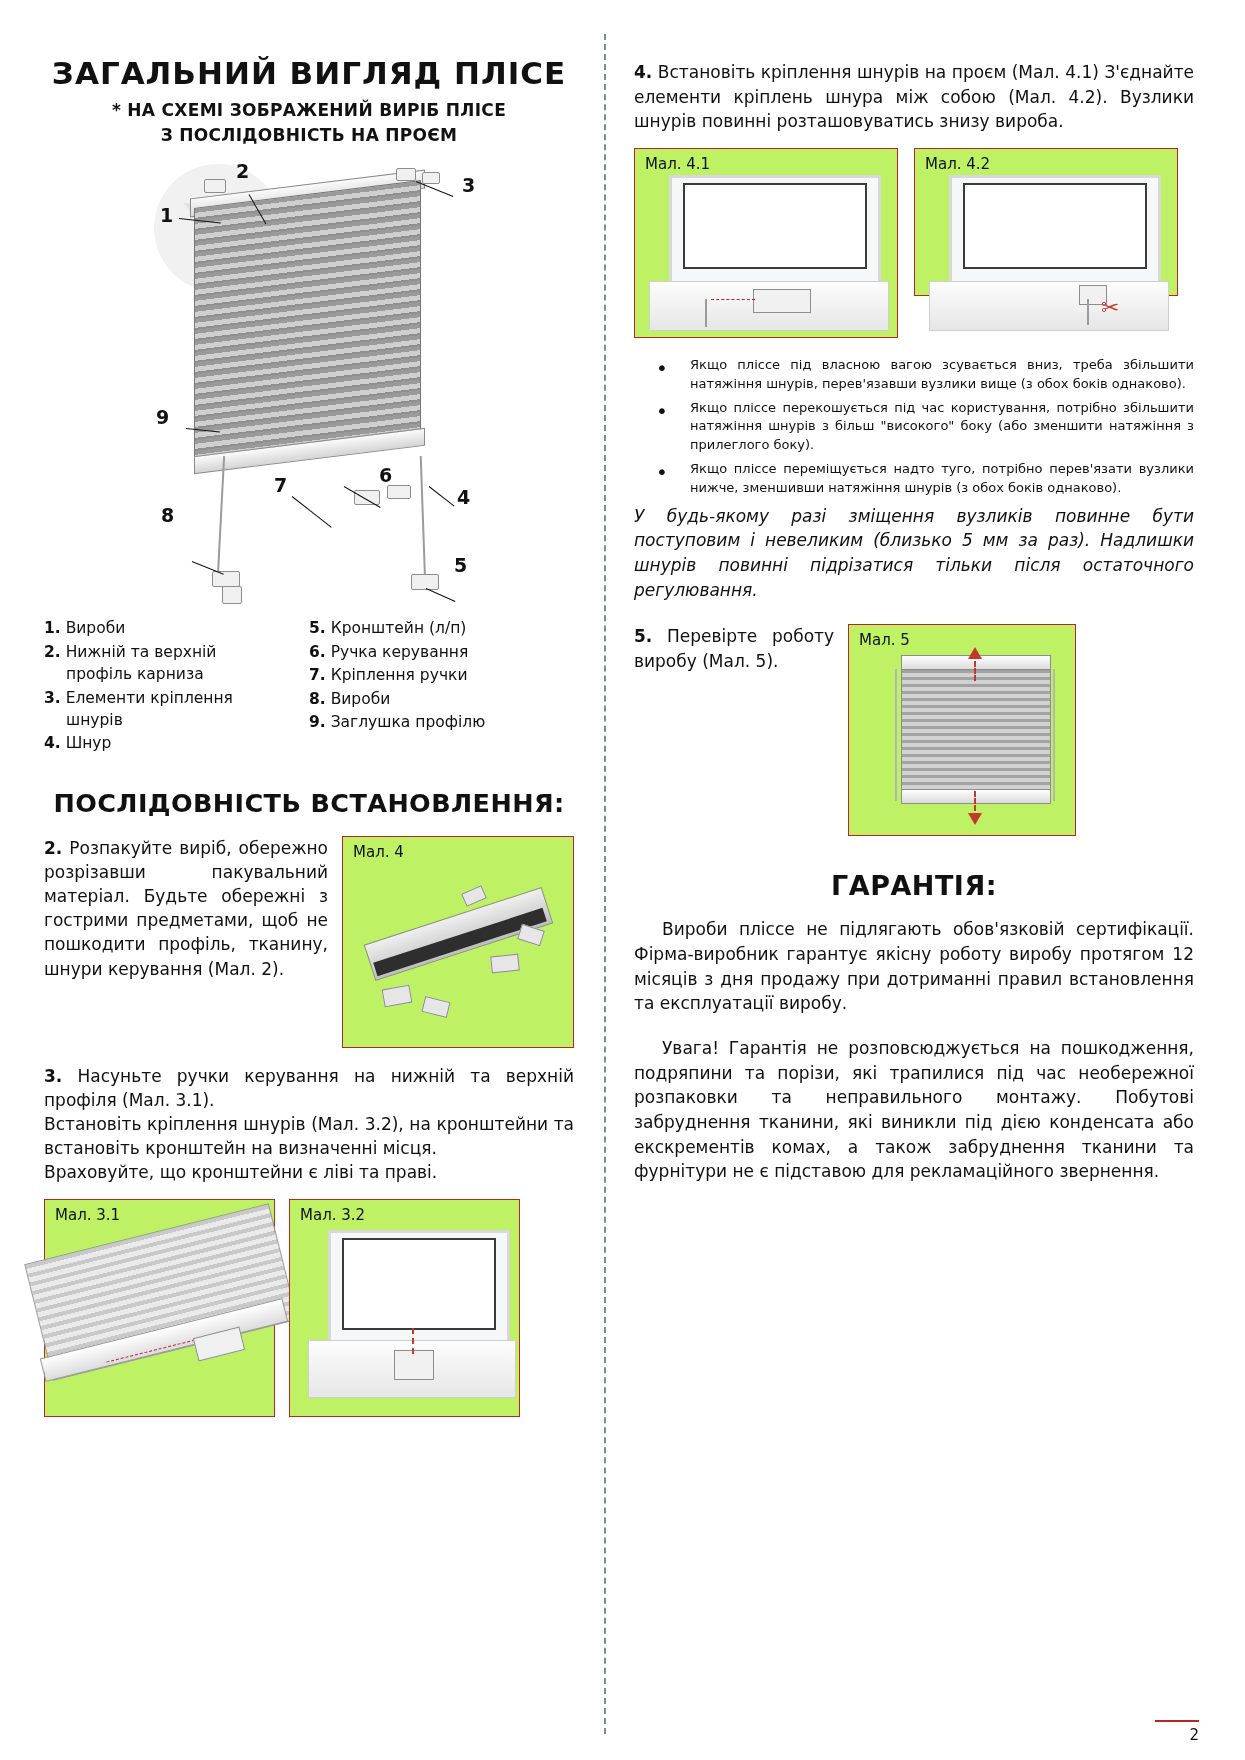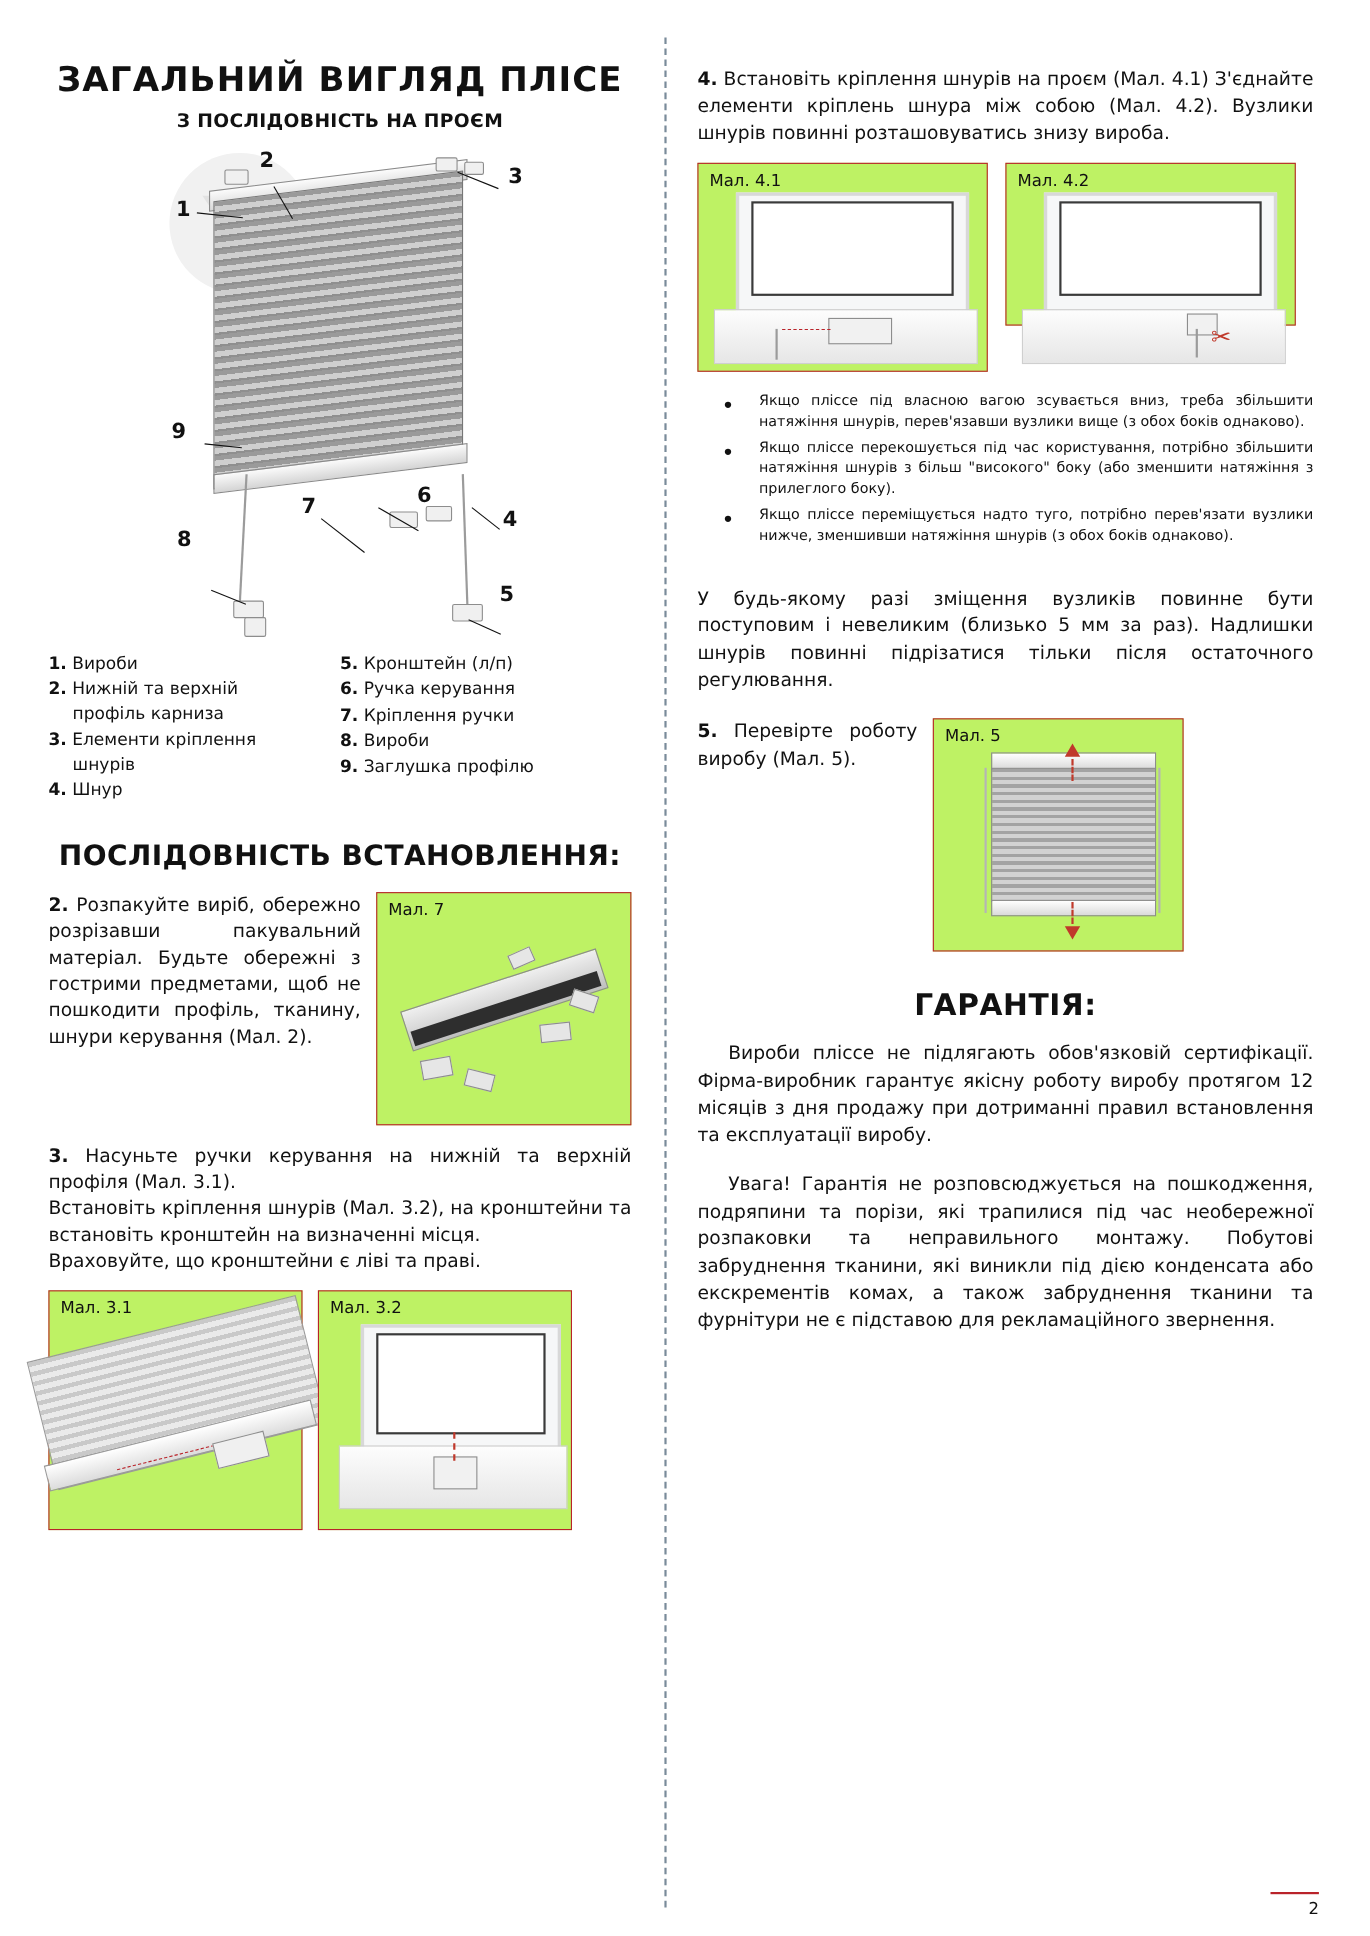--- a/index.html
+++ b/index.html
@@ -280,20 +280,21 @@
   }
 </style>
 </head>
 <body>
 
 <div class="page">
 
   <div class="col-left">
 
     <h1 class="title">ЗАГАЛЬНИЙ ВИГЛЯД ПЛІСЕ</h1>
+    <div class="subtitle">* НА СХЕМІ ЗОБРАЖЕНИЙ ВИРІБ ПЛІСЕ</div>
     <div class="subtitle">З ПОСЛІДОВНІСТЬ НА ПРОЄМ</div>
 
     <div class="diagram-wrap">
       <div class="watermark">
           <div class="wm-tri"></div>
         </div>
 
       <div class="rail rail-top"></div>
       <div class="blind"></div>
       <div class="rail rail-bottom"></div>
@@ -381,21 +382,21 @@
     </div>
 
     <h2 class="section">ПОСЛІДОВНІСТЬ ВСТАНОВЛЕННЯ:</h2>
 
     <div class="step-row">
       <div class="step-text">
         <b>2.</b>
         <span>Розпакуйте виріб, обережно розрізавши пакувальний матеріал. Будьте обережні з гострими предметами, щоб не пошкодити профіль, тканину, шнури керування (Мал. 2).</span>
       </div>
       <div class="figbox" style="width:232px;height:212px;">
-        <div class="figcap">Мал. 7</div>
+        <div class="figcap">Мал. 4</div>
         <div style="position:absolute;left:22px;top:78px;width:185px;height:36px;transform:rotate(-18deg);background:linear-gradient(to bottom,#efefef,#bfbfbf);border:1px solid #8d8d8d;"></div>
         <div style="position:absolute;left:28px;top:98px;width:178px;height:14px;transform:rotate(-18deg);background:#2e2e2e;"></div>
         <div style="position:absolute;left:40px;top:150px;width:26px;height:16px;background:#e6e6e6;border:1px solid #8d8d8d;transform:rotate(-10deg);"></div>
         <div style="position:absolute;left:80px;top:162px;width:24px;height:14px;background:#e6e6e6;border:1px solid #8d8d8d;transform:rotate(14deg);"></div>
         <div style="position:absolute;left:148px;top:118px;width:26px;height:15px;background:#e6e6e6;border:1px solid #8d8d8d;transform:rotate(-6deg);"></div>
         <div style="position:absolute;left:176px;top:90px;width:22px;height:14px;background:#e6e6e6;border:1px solid #8d8d8d;transform:rotate(18deg);"></div>
         <div style="position:absolute;left:120px;top:52px;width:20px;height:12px;background:#e6e6e6;border:1px solid #8d8d8d;transform:rotate(-24deg);"></div>
       </div>
     </div>
 
@@ -456,21 +457,21 @@
         <div class="cord" style="left:172px;top:150px;height:26px;background:#9b9b9b;"></div>
       </div>
     </div>
 
     <ul class="bullets">
       <li>Якщо пліссе під власною вагою зсувається вниз, треба збільшити натяжіння шнурів, перев'язавши вузлики вище (з обох боків однаково).</li>
       <li>Якщо пліссе перекошується під час користування, потрібно збільшити натяжіння шнурів з більш "високого" боку (або зменшити натяжіння з прилеглого боку).</li>
       <li>Якщо пліссе переміщується надто туго, потрібно перев'язати вузлики нижче, зменшивши натяжіння шнурів (з обох боків однаково).</li>
     </ul>
 
-    <div class="r-para" style="margin-top:35px;">У будь-якому разі зміщення вузликів повинне бути поступовим і невеликим (близько 5 мм за раз). Надлишки шнурів повинні підрізатися тільки після остаточного регулювання.</div>
+    <div class="r-para" style="margin-top:6px;font-style:italic;">У будь-якому разі зміщення вузликів повинне бути поступовим і невеликим (близько 5 мм за раз). Надлишки шнурів повинні підрізатися тільки після остаточного регулювання.</div>
 
     <div class="step-row" style="margin-top:22px;">
       <div class="step-text" style="max-width:200px;">
         <b>5.</b>
         <span>Перевірте роботу виробу (Мал. 5).</span>
       </div>
       <div class="figbox" style="width:228px;height:212px;">
         <div class="figcap">Мал. 5</div>
         <div style="position:absolute;left:52px;top:30px;width:148px;height:14px;background:linear-gradient(to bottom,#fff,#dadada);border:1px solid #8d8d8d;"></div>
         <div class="small-pleat" style="left:52px;top:44px;width:148px;height:120px;"></div>

